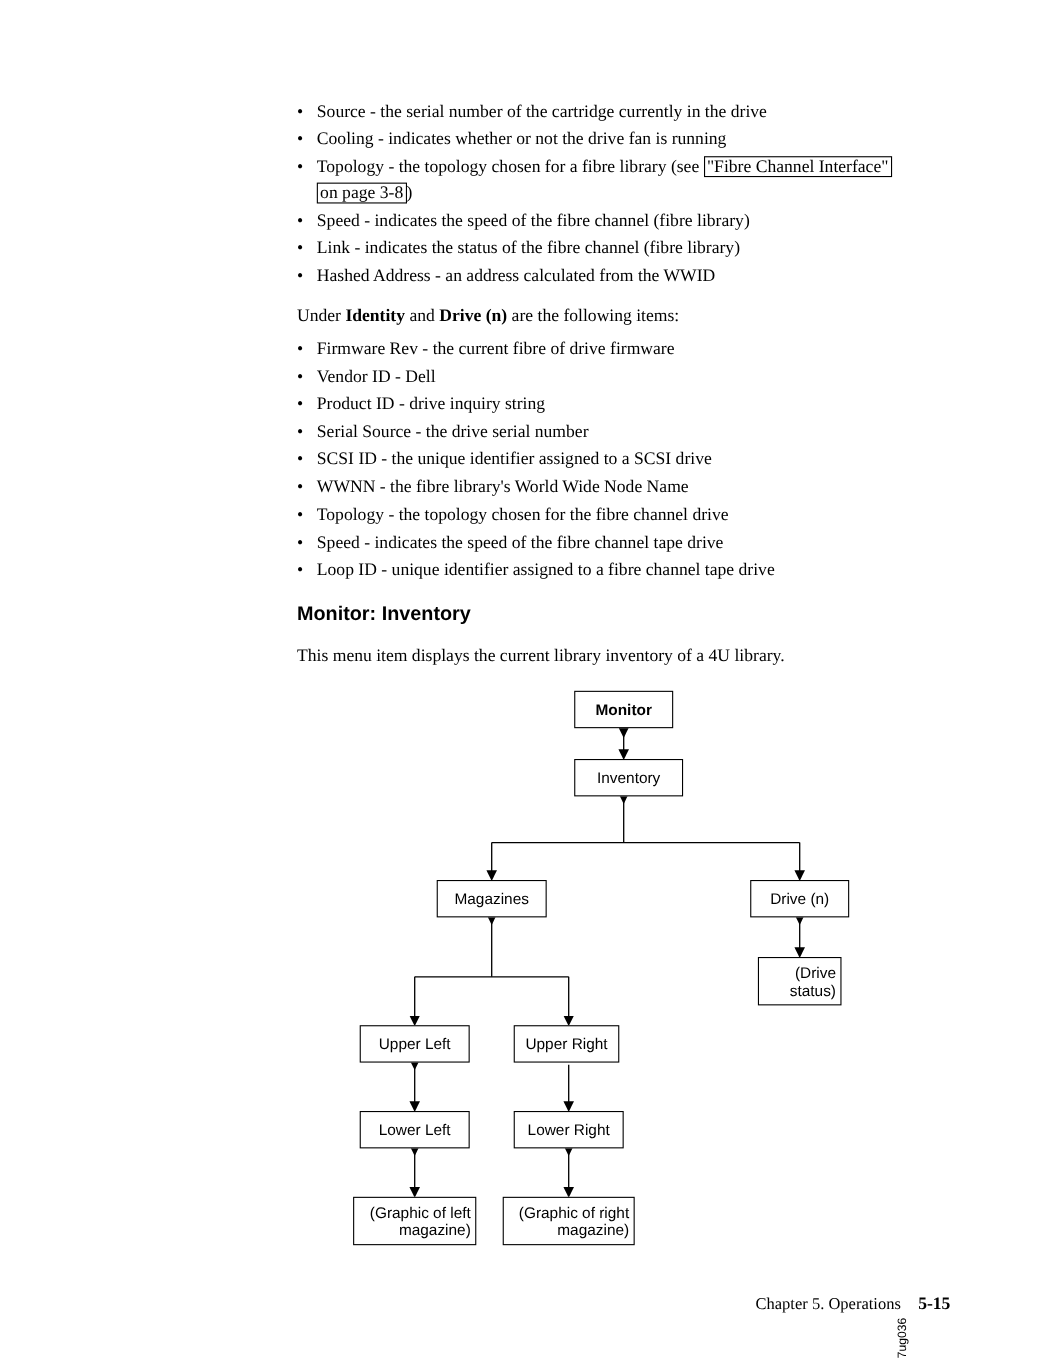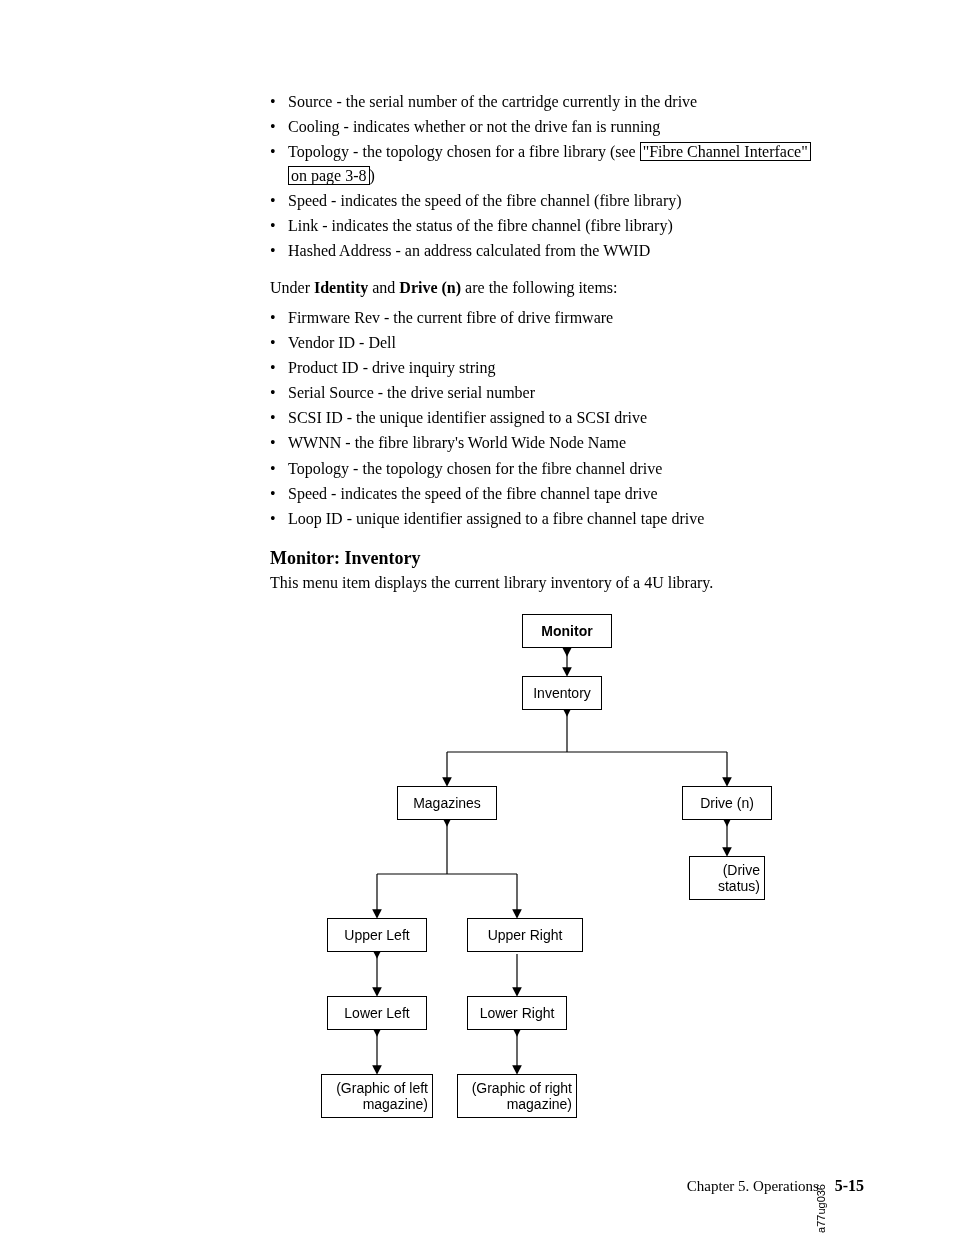--- a/index.html
+++ b/index.html
@@ -40,25 +40,25 @@
     border: 1px solid #000;
     padding: 0 2px;
   }
   .para {
     font-size: 16px;
     line-height: 1.45;
     margin: 0 0 6px 0;
   }
   .hbold { font-weight: bold; }
   .section-head {
-    font-family: Liberation Serif, serif;
+    font-family: Liberation Sans, sans-serif;
     font-weight: bold;
     font-size: 18px;
     margin-top: 18px;
-    margin-bottom: 2px;
+    margin-bottom: 16px;
   }
   
   .diagram {
     position: relative;
     width: 480px;
     height: 580px;
     margin: 20px auto 0 auto;
     font-family: Arial, Helvetica, sans-serif;
     font-size: 14px;
   }
@@ -168,26 +168,26 @@
       <line x1="50" y1="340" x2="50" y2="378" stroke="#000" stroke-width="1.2" marker-start="url(#ah)" marker-end="url(#ah)"></line>
 
       <line x1="190" y1="340" x2="190" y2="378" stroke="#000" stroke-width="1.2" marker-end="url(#ah)"></line>
 
       <line x1="50" y1="418" x2="50" y2="456" stroke="#000" stroke-width="1.2" marker-start="url(#ah)" marker-end="url(#ah)"></line>
 
       <line x1="190" y1="418" x2="190" y2="456" stroke="#000" stroke-width="1.2" marker-start="url(#ah)" marker-end="url(#ah)"></line>
     </svg>
 
     <div class="node bold" style="left:195px; top:0; width:90px; height:34px;">Monitor</div>
-    <div class="node" style="left:195px; top:62px; width:80px; height:34px;">Inventory</div>
+    <div class="node" style="left:195px; top:62px; width:99px; height:34px;">Inventory</div>
     <div class="node" style="left:70px; top:172px; width:100px; height:34px;">Magazines</div>
     <div class="node" style="left:355px; top:172px; width:90px; height:34px;">Drive (n)</div>
     <div class="node" style="left:362px; top:242px; width:76px; height:44px;">(Drive status)</div>
     <div class="node" style="left:0px; top:304px; width:100px; height:34px;">Upper Left</div>
-    <div class="node" style="left:140px; top:304px; width:116px; height:34px;">Upper Right</div>
+    <div class="node" style="left:140px; top:304px; width:96px; height:34px;">Upper Right</div>
     <div class="node" style="left:0px; top:382px; width:100px; height:34px;">Lower Left</div>
     <div class="node" style="left:140px; top:382px; width:100px; height:34px;">Lower Right</div>
     <div class="node" style="left:-6px; top:460px; width:112px; height:44px;">(Graphic of left magazine)</div>
     <div class="node" style="left:130px; top:460px; width:120px; height:44px;">(Graphic of right magazine)</div>
 
     <div class="figcode">a77ug036</div>
   </div>
 
   <div class="footer">
     <span>Chapter 5. Operations</span>

